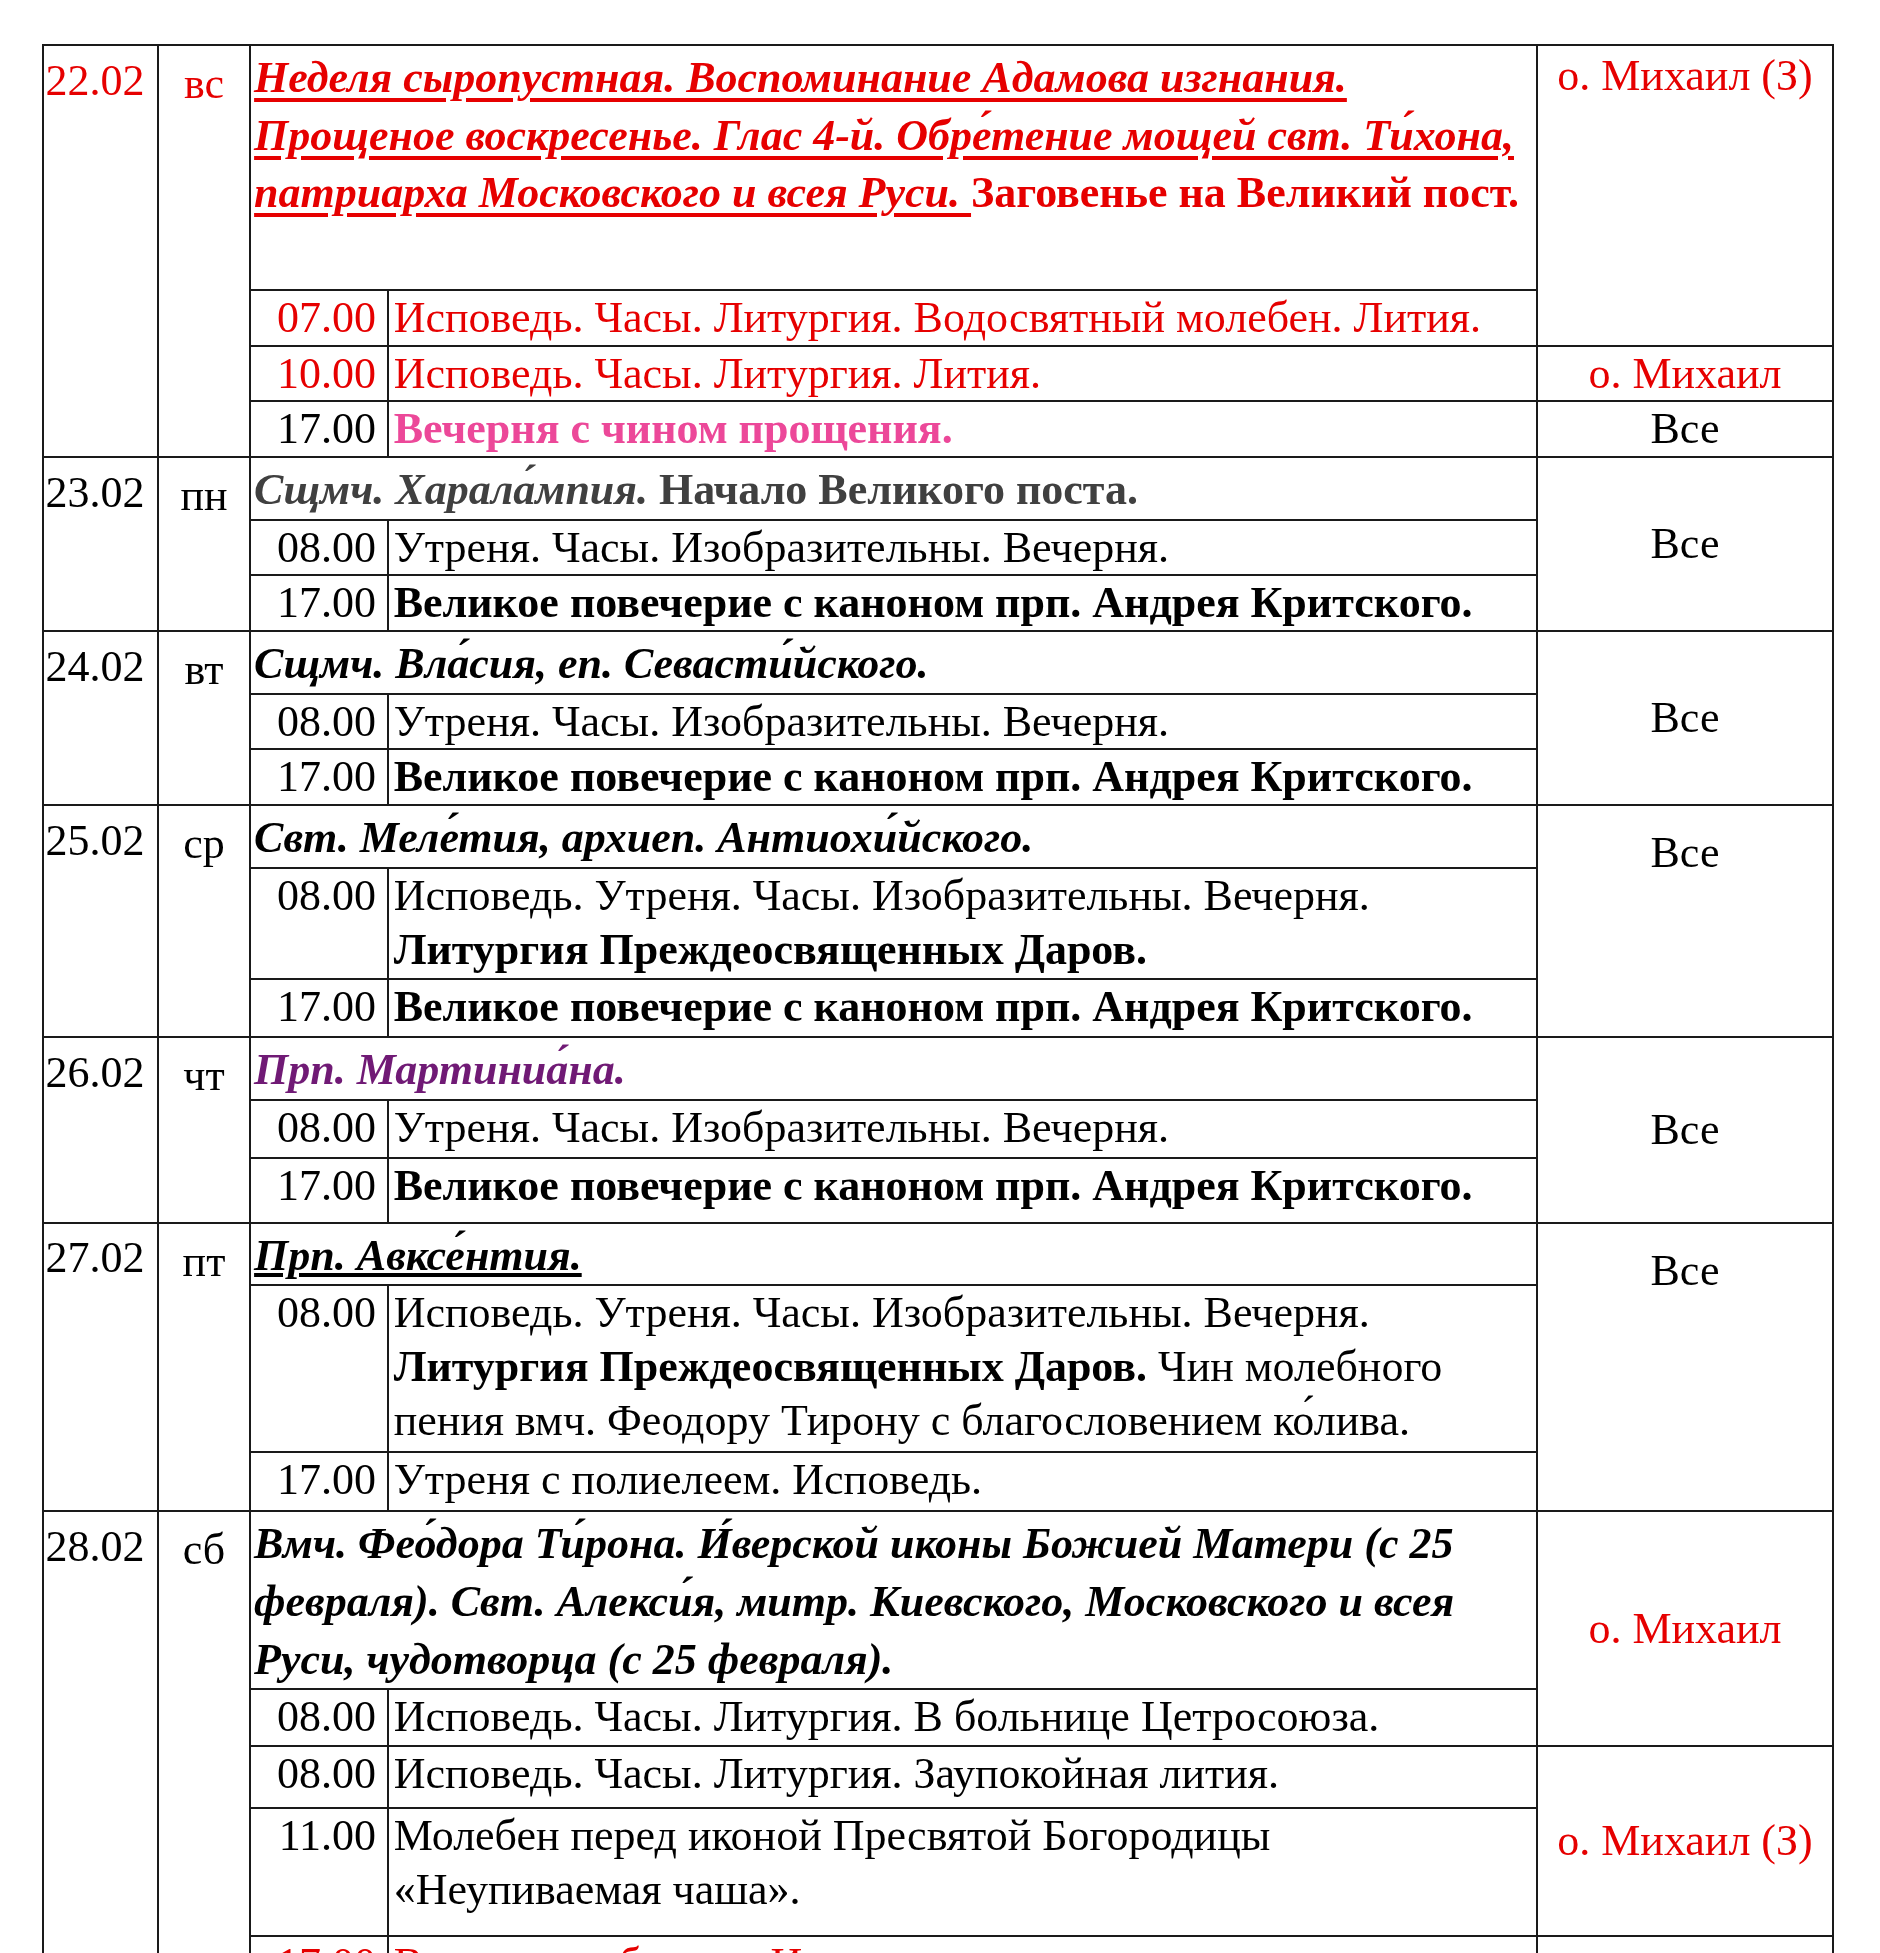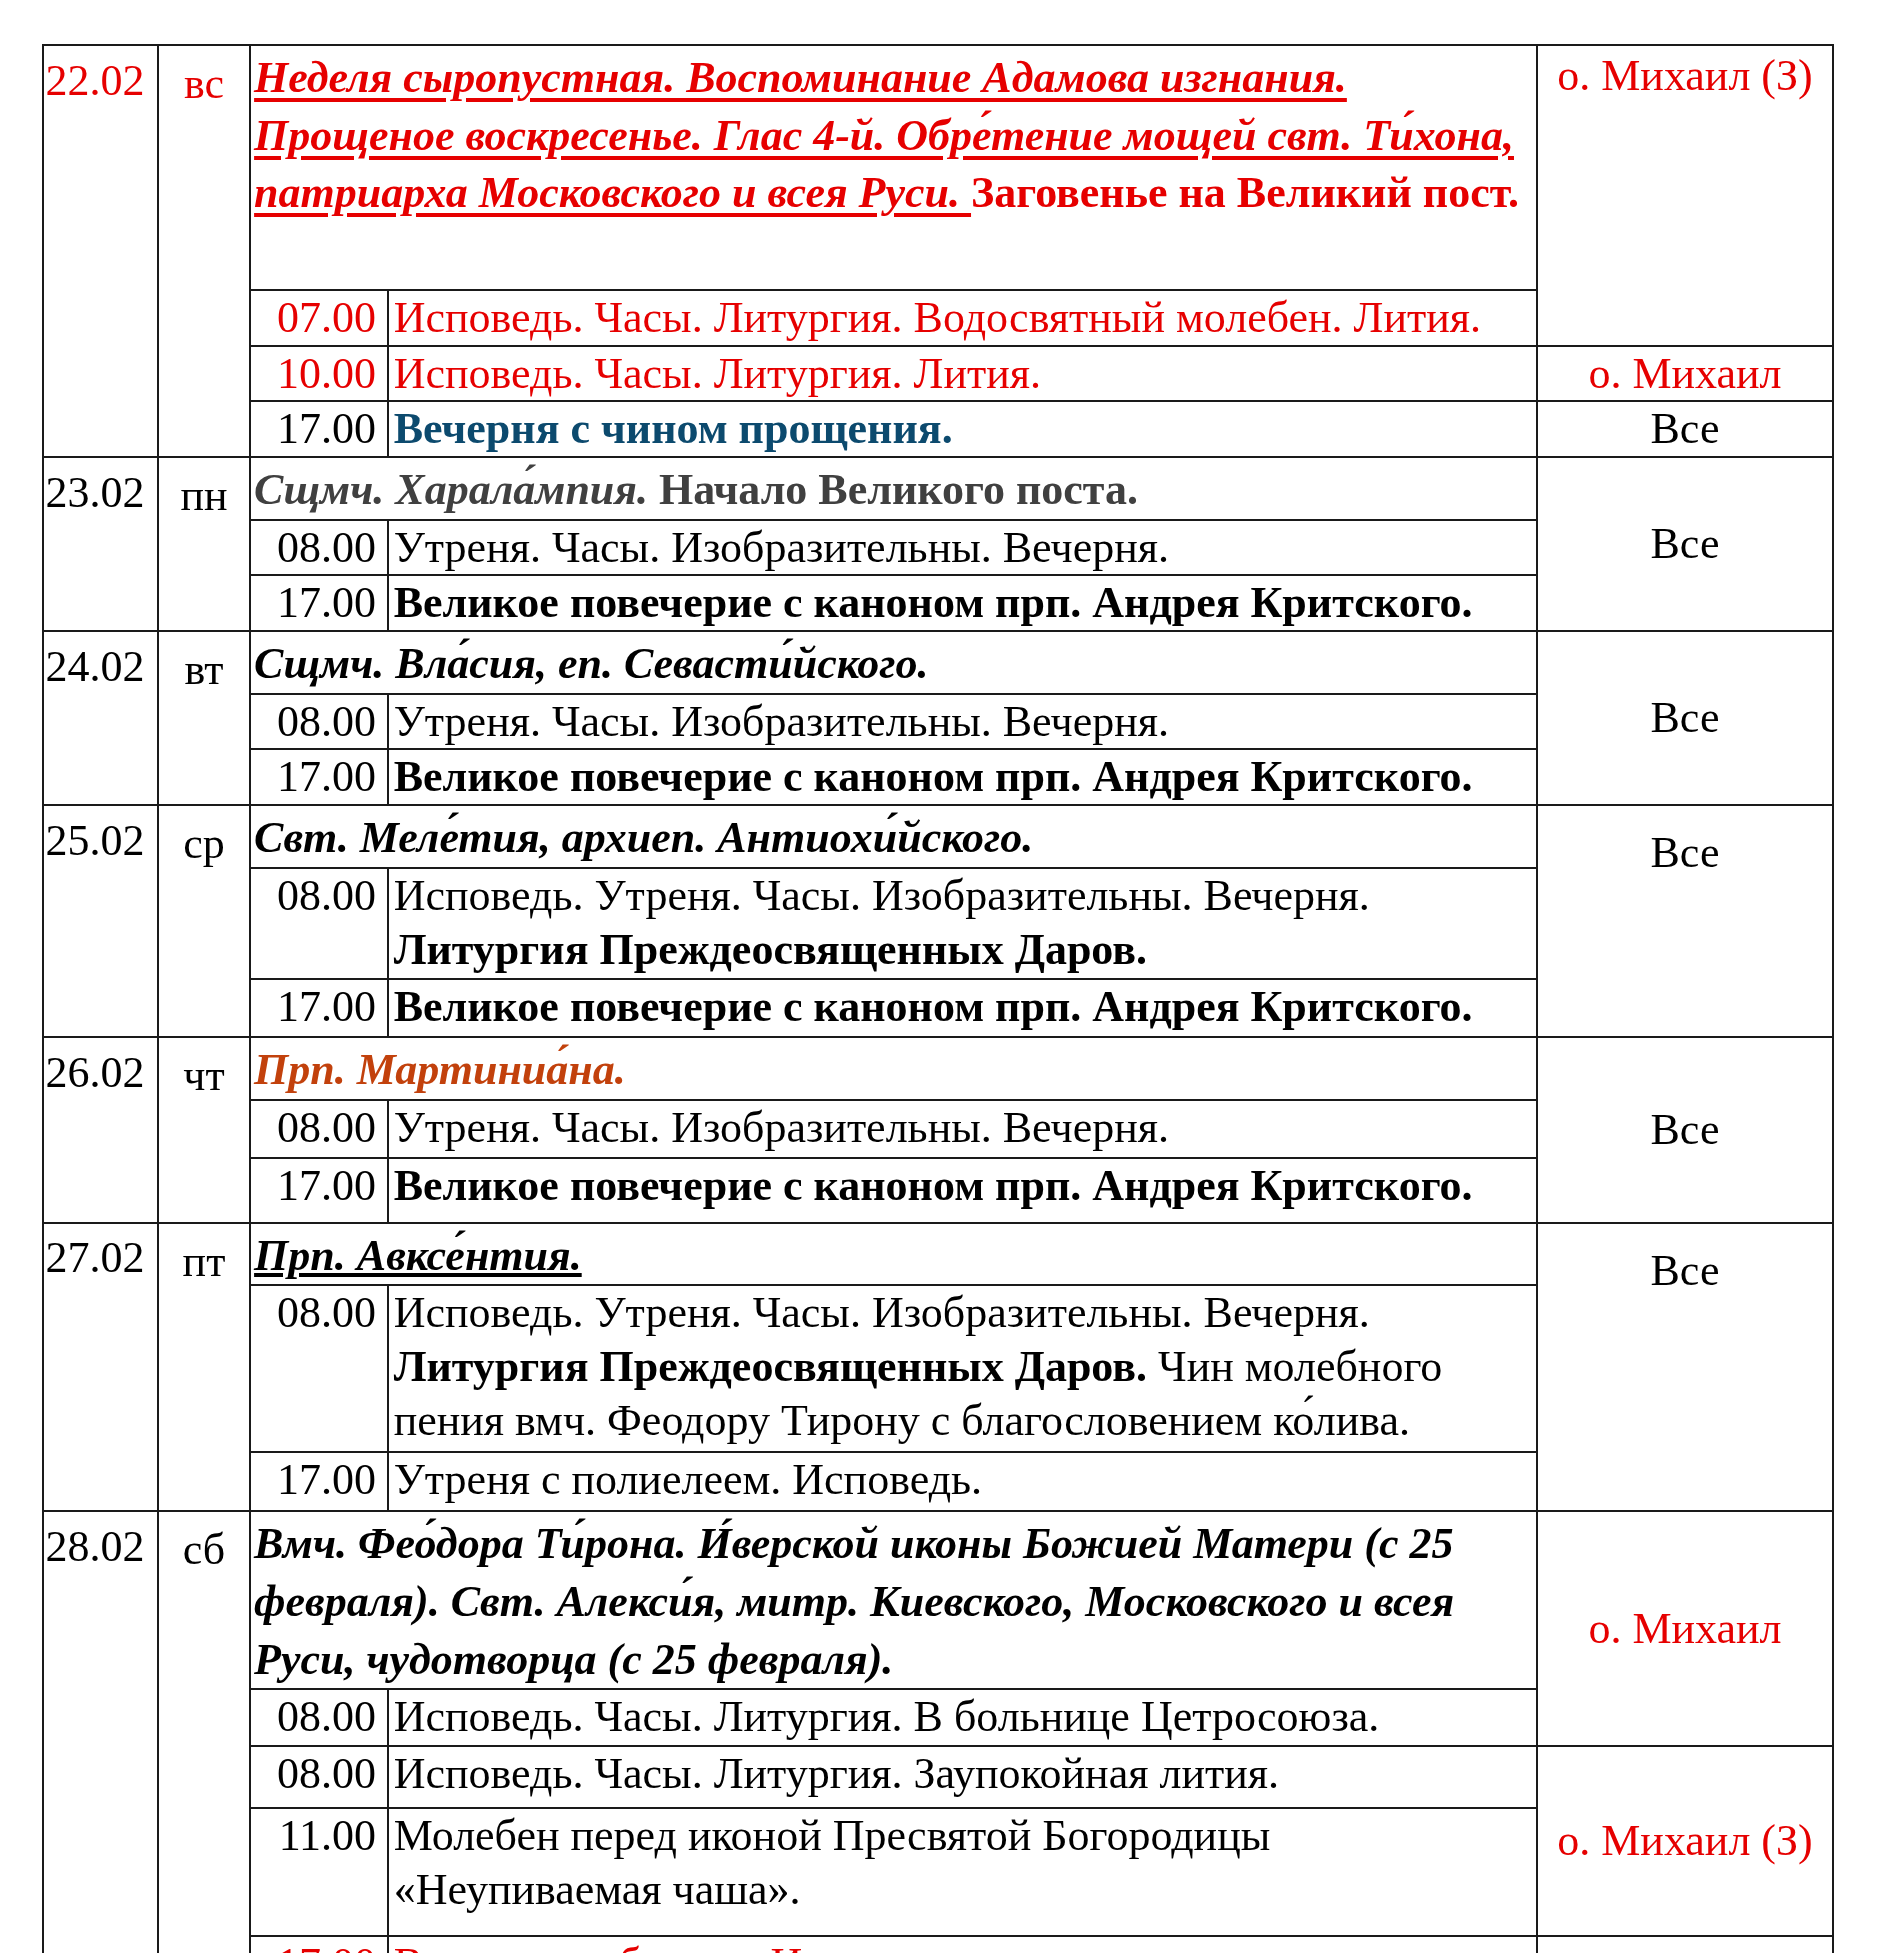--- a/index.html
+++ b/index.html
@@ -54,21 +54,21 @@
         <td class="time" style="color: rgb(230, 0, 0);">07.00</td>
         <td class="text" style="color: rgb(230, 0, 0);"><span>Исповедь. Часы. Литургия. Водосвятный  молебен. Лития.</span></td>
       </tr>
       <tr style="height: 47px;">
         <td class="time" style="color: rgb(230, 0, 0);">10.00</td>
         <td class="text" style="color: rgb(230, 0, 0);"><span>Исповедь. Часы. Литургия. Лития.</span></td>
         <td class="priest" rowspan="1" style="color: rgb(230, 0, 0);">о. Михаил</td>
       </tr>
       <tr style="height: 48px;">
         <td class="time" style="color: rgb(0, 0, 0);">17.00</td>
-        <td class="text" style="color: #0c4a6e;"><span class="b">Вечерня с чином прощения.</span></td>
+        <td class="text" style="color: #ec4899;"><span class="b">Вечерня с чином прощения.</span></td>
         <td class="priest" rowspan="1" style="color: rgb(0, 0, 0);">Все</td>
       </tr>
       <tr style="height: 61px;">
         <td class="date" rowspan="3" style="color: rgb(0, 0, 0); border-radius: 27px;">23.02</td>
         <td class="day" rowspan="3" style="color: rgb(0, 0, 0);">пн</td>
         <td class="header" colspan="2" style="color: rgb(0, 0, 0);"><span class="b i" style="color: rgb(64, 64, 64);">Сщмч. Харала́мпия. </span><span class="b" style="color: rgb(64, 64, 64);">Начало Великого поста.</span></td>
         <td class="priest" rowspan="3" style="color: rgb(0, 0, 0);">Все</td>
       </tr>
       <tr style="height: 53px;">
         <td class="time" style="color: rgb(0, 0, 0);">08.00</td>
@@ -102,21 +102,21 @@
         <td class="time" style="color: rgb(0, 0, 0);">08.00</td>
         <td class="text" style="color: rgb(0, 0, 0);"><span>Исповедь. Утреня. Часы. Изобразительны. Вечерня. </span><span class="b">Литургия Преждеосвященных Даров.</span></td>
       </tr>
       <tr style="height: 58px;">
         <td class="time" style="color: rgb(0, 0, 0);">17.00</td>
         <td class="text" style="color: rgb(0, 0, 0);"><span class="b">Великое повечерие с каноном прп. Андрея Критского.</span></td>
       </tr>
       <tr style="height: 58px;">
         <td class="date" rowspan="3" style="color: rgb(0, 0, 0);">26.02</td>
         <td class="day" rowspan="3" style="color: rgb(0, 0, 0); margin-top: 17px;">чт</td>
-        <td class="header" colspan="2" style="color: #c2410c; margin-left: 48px;"><span class="b i">Прп. Мартиниа́на.</span></td>
+        <td class="header" colspan="2" style="color: #701a75; margin-left: 48px;"><span class="b i">Прп. Мартиниа́на.</span></td>
         <td class="priest" rowspan="3" style="color: rgb(0, 0, 0);">Все</td>
       </tr>
       <tr style="height: 58px;">
         <td class="time" style="color: rgb(0, 0, 0);">08.00</td>
         <td class="text" style="color: rgb(0, 0, 0);"><span>Утреня. Часы. Изобразительны. Вечерня.</span></td>
       </tr>
       <tr style="height: 65px;">
         <td class="time" style="color: rgb(0, 0, 0);">17.00</td>
         <td class="text" style="color: rgb(0, 0, 0);"><span class="b">Великое повечерие с каноном прп. Андрея Критского.</span></td>
       </tr>

